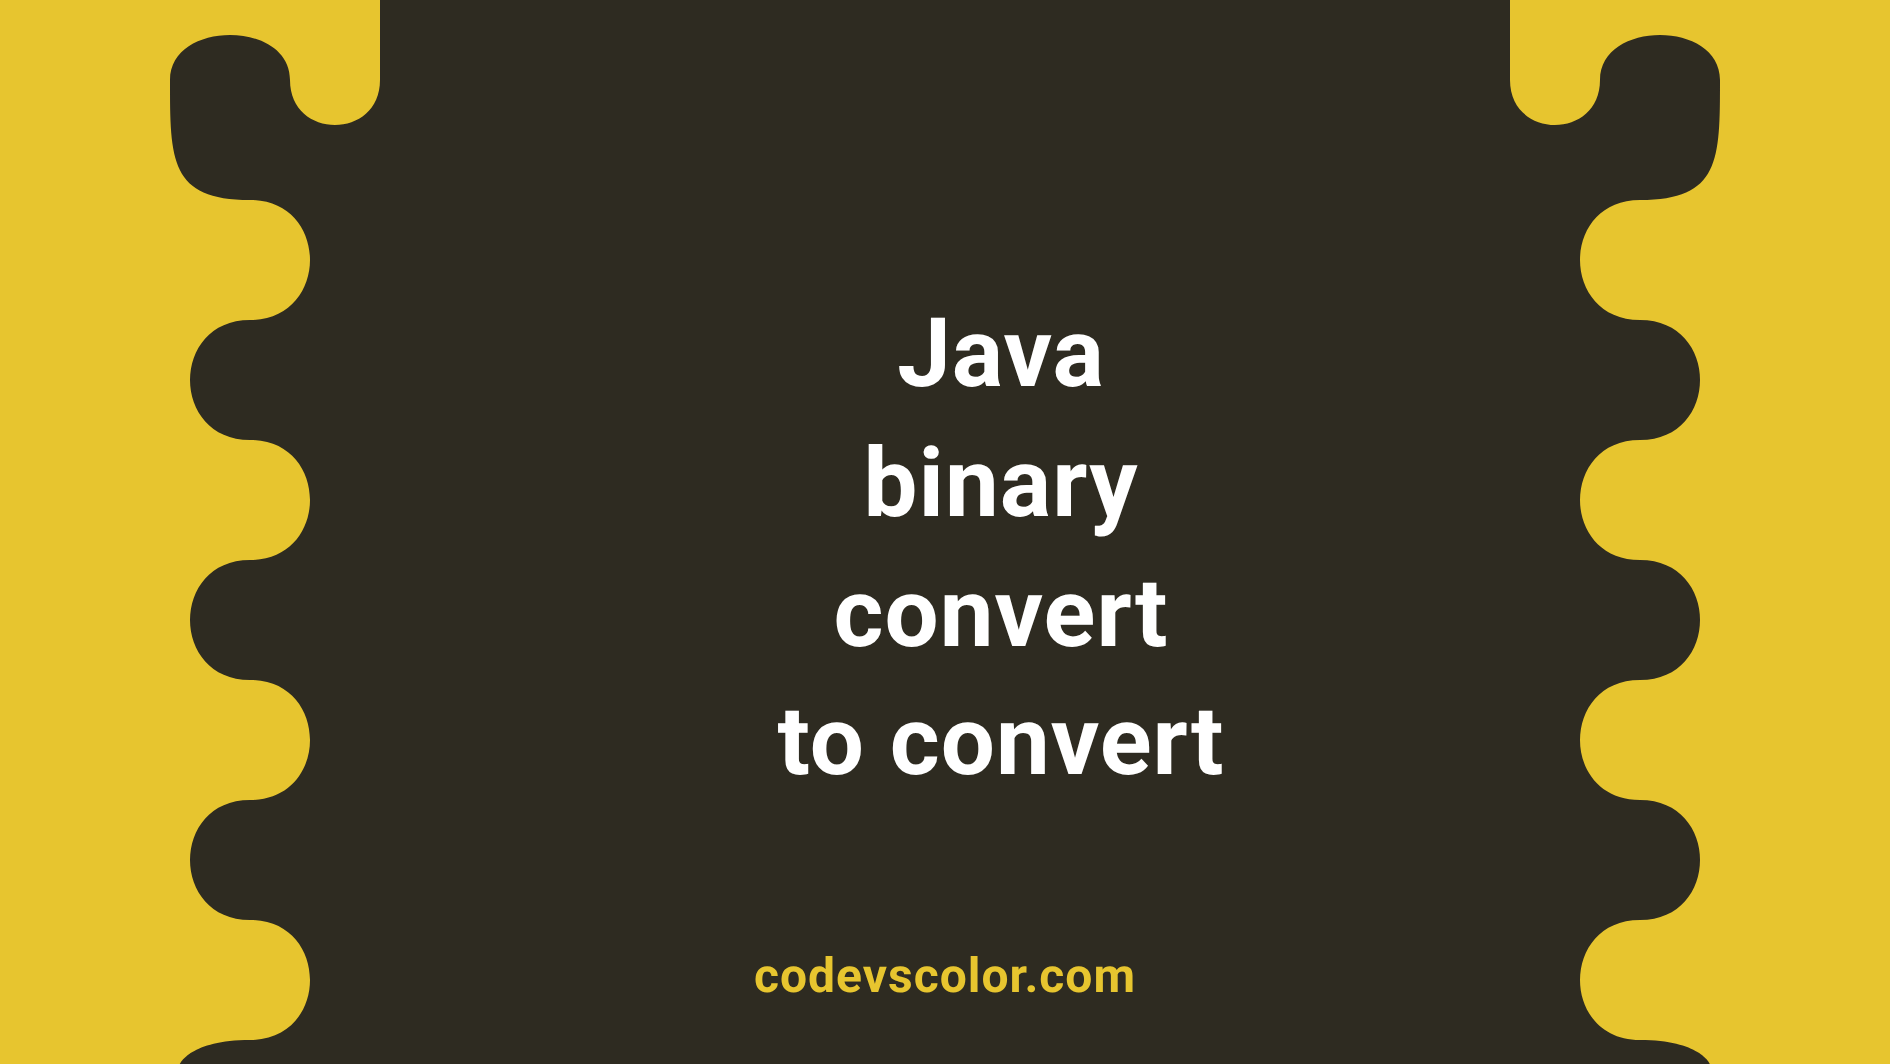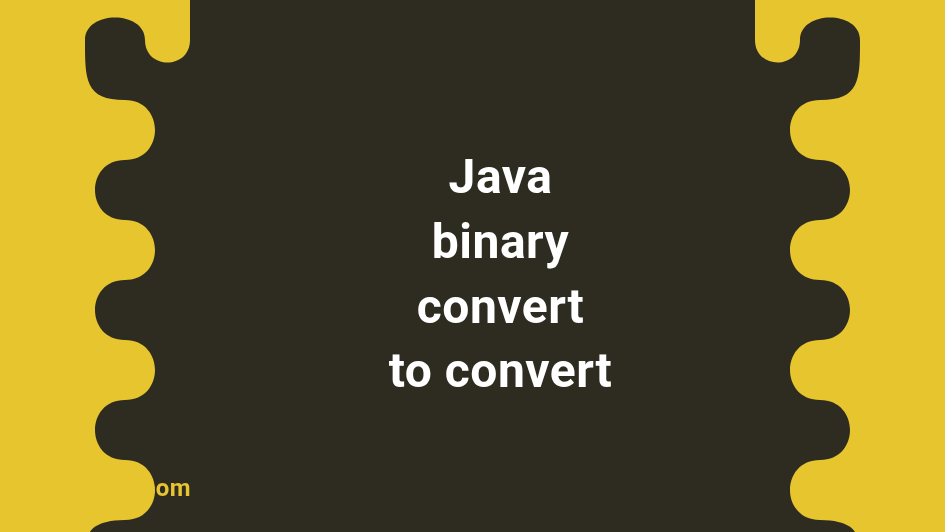--- a/index.html
+++ b/index.html
@@ -37,20 +37,21 @@
       font-size: 48px;
       line-height: 1.35;
       letter-spacing: 0.5px;
       margin-left: 28px;
     }
     .credit {
       position: absolute;
       bottom: 30px;
       left: 0;
       width: 945px;
+      text-align: center;
       color: #e7c52f;
       font-weight: 700;
       font-size: 24px;
       letter-spacing: 0.5px;
     }
   </style>
 </head>
 <body>
 
 <div class="canvas">

